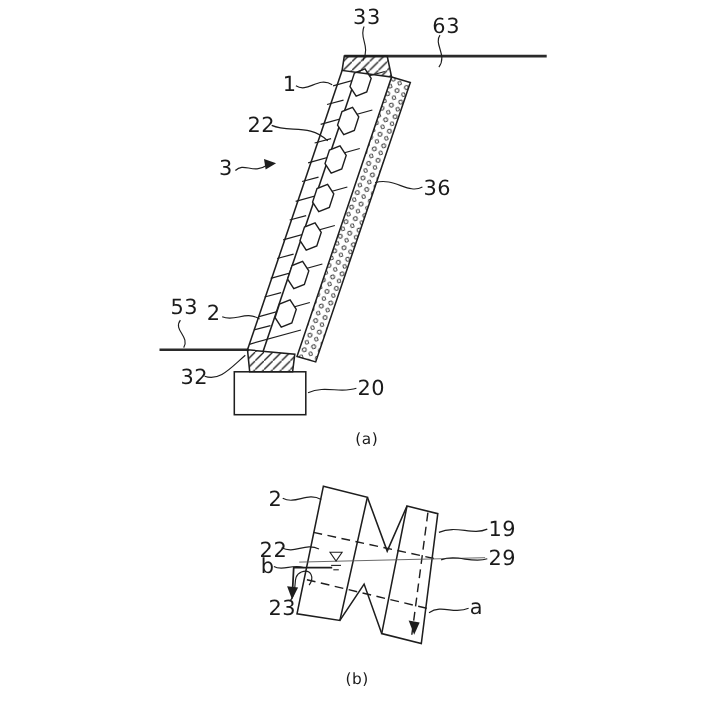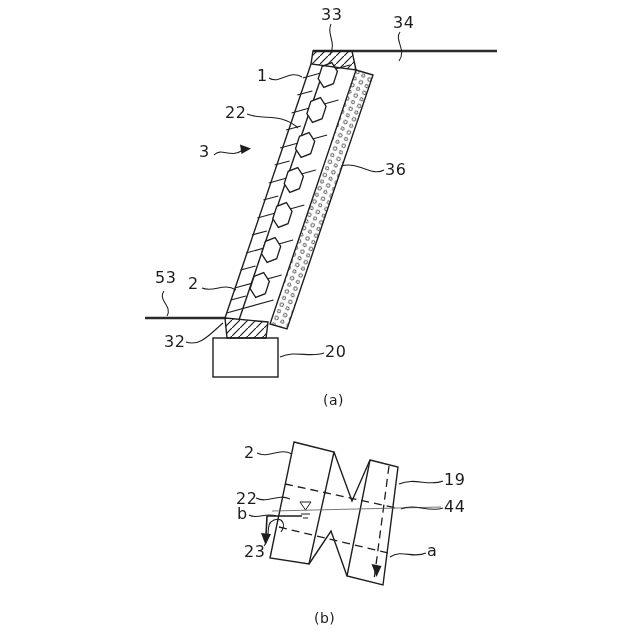--- a/index.html
+++ b/index.html
@@ -7,21 +7,21 @@
     --bg:#ffffff;
   }
   html,body{margin:0;padding:0;background:var(--bg);}
   .stage{
     position:relative;width:640px;height:640px;background:var(--bg);
     font-family:"DejaVu Sans","Liberation Sans",sans-serif;
     overflow:hidden;
   }
   svg{position:absolute;left:0;top:0;}
   .lbl{
-    position:absolute;color:#1b1b1b;font-size:16px;line-height:1;
+    position:absolute;color:#1b1b1b;font-size:19px;line-height:1;
     letter-spacing:0.5px;white-space:nowrap;
   }
   .cap{font-size:14px;}
 </style>
 </head>
 <body>
 
 <div class="stage">
 
   <svg width="640" height="640" viewBox="0 0 640 640">
@@ -136,36 +136,36 @@
         <path d="M 264 546 C 272 536, 264 524, 274 520 C 283 517, 286 525, 281 532"></path>
         <path d="M 443 481 C 429 487, 415 477, 399 484"></path>
         <path d="M 443 508 C 429 513, 415 503, 401 509"></path>
         <path d="M 426 553 C 413 559, 402 549, 390 557"></path>
       </g>
     </g>
   </svg>
 
   <div>
     <span class="lbl" style="left:321px;top:7px">33</span>
-    <span class="lbl" style="left:393px;top:15px">34</span>
+    <span class="lbl" style="left:393px;top:15px">63</span>
     <span class="lbl" style="left:257px;top:68px">1</span>
     <span class="lbl" style="left:225px;top:105px">22</span>
     <span class="lbl" style="left:199px;top:144px">3</span>
     <span class="lbl" style="left:385px;top:162px">36</span>
     <span class="lbl" style="left:155px;top:270px">53</span>
     <span class="lbl" style="left:188px;top:276px">2</span>
     <span class="lbl" style="left:164px;top:334px">32</span>
     <span class="lbl" style="left:325px;top:344px">20</span>
     <span class="lbl cap" style="left:323px;top:393px">(a)</span>
   </div>
 
   <div>
     <span class="lbl" style="left:244px;top:445px">2</span>
     <span class="lbl" style="left:236px;top:491px">22</span>
     <span class="lbl" style="left:237px;top:506px">b</span>
     <span class="lbl" style="left:244px;top:544px">23</span>
     <span class="lbl" style="left:444px;top:472px">19</span>
-    <span class="lbl" style="left:444px;top:499px">44</span>
+    <span class="lbl" style="left:444px;top:499px">29</span>
     <span class="lbl" style="left:427px;top:543px">a</span>
     <span class="lbl cap" style="left:314px;top:611px">(b)</span>
   </div>
 
 </div>
 
 </body></html>

